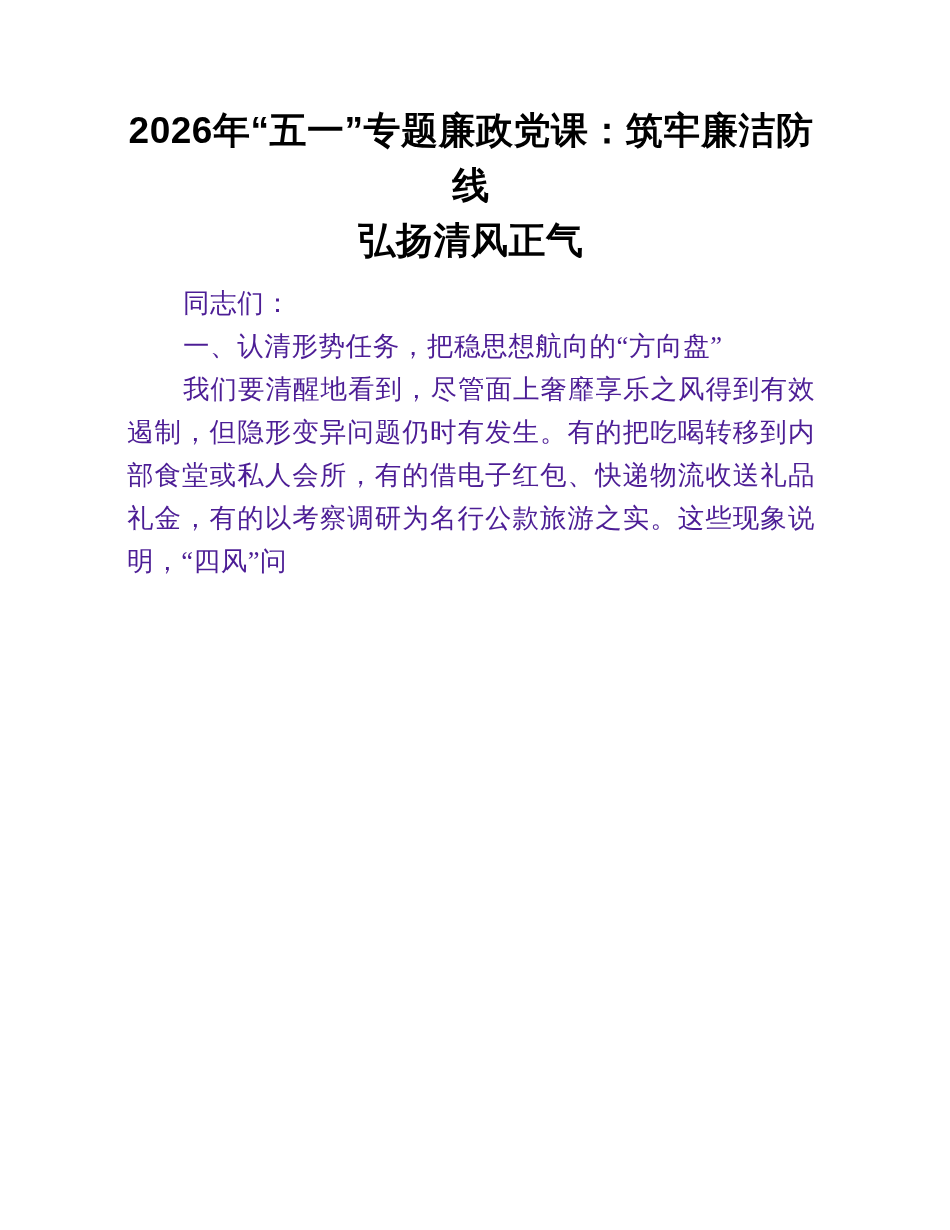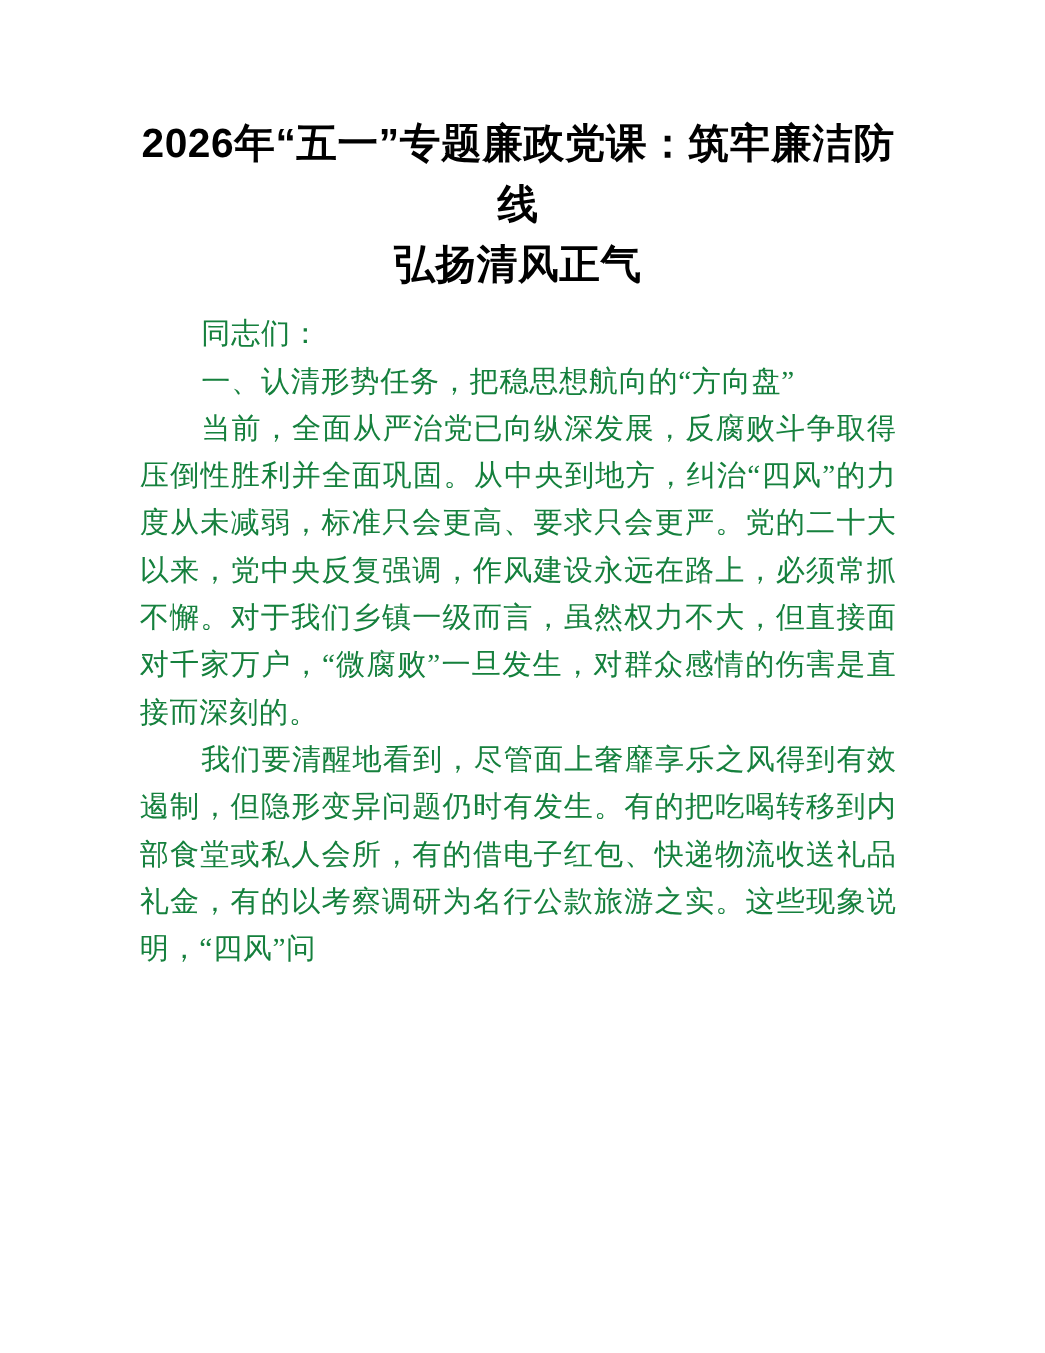--- a/index.html
+++ b/index.html
@@ -49,21 +49,21 @@
   .salutation,
   .para,
   .heading {
     font-family: "Liberation Serif", "DejaVu Serif", serif;
     font-size: 26.5px;
     line-height: 43px;
     text-align: justify;
     text-justify: inter-ideograph;
     letter-spacing: 0.6px;
     margin: 0;
-    color: #15803d;
+    color: #4c1d95;
   }
 
   .salutation {
     text-indent: 56px;
     padding-top: 14px;
   }
 
   .para {
     text-indent: 56px;
   }
@@ -83,18 +83,17 @@
   <div class="doc-body">
 
     <h1 class="doc-title">2026年“五一”专题廉政党课：筑牢廉洁防线
 弘扬清风正气</h1>
 
     <p class="salutation">同志们：</p>
 
 
     <p class="heading">一、认清形势任务，把稳思想航向的“方向盘”</p>
 
-    <p class="para">当前，全面从严治党已向纵深发展，反腐败斗争取得压倒性胜利并全面巩固。从中央到地方，纠治“四风”的力度从未减弱，标准只会更高、要求只会更严。党的二十大以来，党中央反复强调，作风建设永远在路上，必须常抓不懈。对于我们乡镇一级而言，虽然权力不大，但直接面对千家万户，“微腐败”一旦发生，对群众感情的伤害是直接而深刻的。</p>
 
     <p class="para">我们要清醒地看到，尽管面上奢靡享乐之风得到有效遏制，但隐形变异问题仍时有发生。有的把吃喝转移到内部食堂或私人会所，有的借电子红包、快递物流收送礼品礼金，有的以考察调研为名行公款旅游之实。这些现象说明，“四风”问</p>
 
   </div>
 </div>
 
 </body></html>

